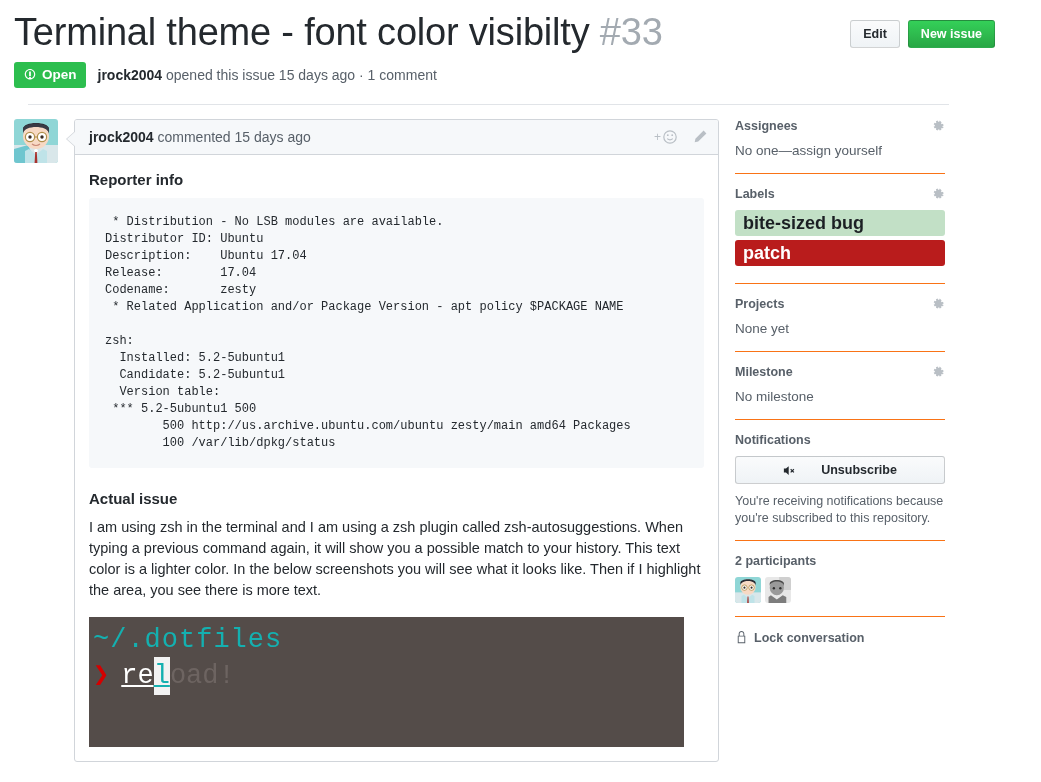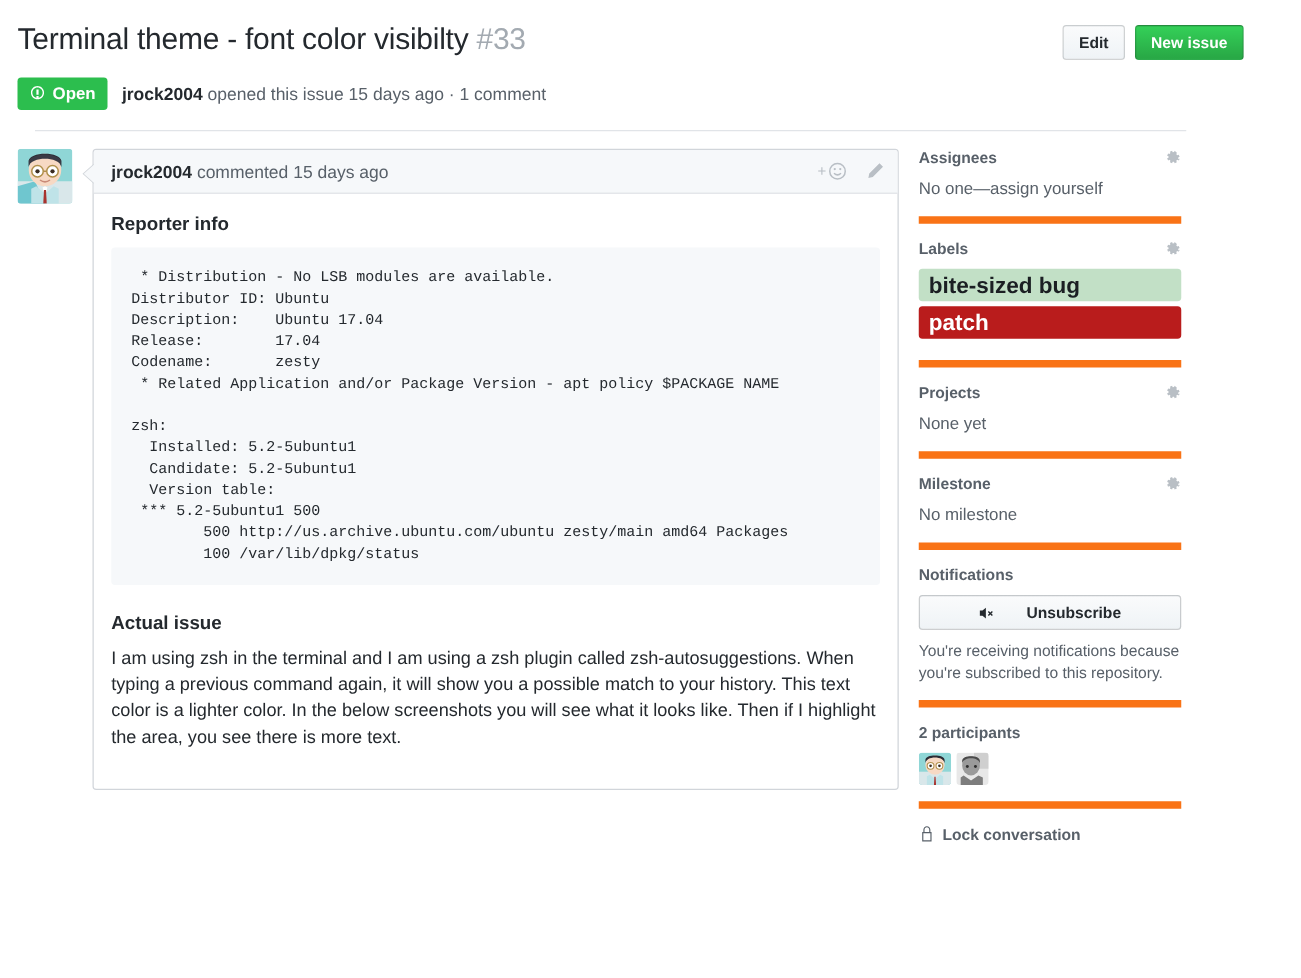--- a/index.html
+++ b/index.html
@@ -10,21 +10,21 @@
     font-family: "Liberation Sans", sans-serif;
     color: #24292e;
     overflow: hidden;
   }
   .page { position: relative; width: 1041px; height: 782px; }
 
   
   .issue-header { padding: 14px 46px 0 14px; }
   .title-row { display: flex; align-items: flex-start; justify-content: space-between; }
   .issue-title {
-    font-size: 24px; font-weight: normal; line-height: 36px;
+    font-size: 38px; font-weight: normal; line-height: 36px;
     margin: 0; color: #24292e; letter-spacing: -0.2px;
   }
   .issue-number { color: #a3aab1; font-weight: 300; }
   .header-actions { display: flex; gap: 8px; padding-top: 6px; }
   .btn {
     font-size: 12.5px; font-weight: bold; border-radius: 3px;
     padding: 6px 12px; cursor: pointer; line-height: 14px;
     border: 1px solid rgba(27,31,35,0.18);
   }
   .btn-default {
@@ -106,21 +106,21 @@
   .term-path { color: #14b0b0; font-size: 27px; line-height: 34px; letter-spacing: 1px; }
   .term-line { display: flex; align-items: baseline; font-size: 27px; line-height: 38px; }
   .term-caret { color: #d40000; font-weight: bold; margin-right: 12px; }
   .term-typed { color: #ffffff; text-decoration: underline; }
   .term-cursor {
     background: #f2f2f2; color: #14b0b0; text-decoration: underline;
   }
   .term-ghost { color: #6d6461; }
 
   
-  .side-sec { padding-bottom: 13px; border-bottom: 6px solid #f97316; margin-bottom: 13px; }
+  .side-sec { padding-bottom: 13px; border-bottom: 1px solid #f97316; margin-bottom: 13px; }
   .side-sec.last { border-bottom: none; }
   .side-head {
     display: flex; justify-content: space-between; align-items: center;
     font-size: 12.5px; font-weight: bold; color: #586069; margin-bottom: 9px;
   }
   .side-empty { font-size: 13.5px; color: #586069; line-height: 18px; }
   .gear { color: #b9bfc5; cursor: pointer; display: flex; }
   .label-chip {
     display: block; border-radius: 3px; padding: 5px 8px;
     font-size: 18px; font-weight: bold; margin-bottom: 4px;
@@ -232,20 +232,29 @@
 
 zsh:
   Installed: 5.2-5ubuntu1
   Candidate: 5.2-5ubuntu1
   Version table:
  *** 5.2-5ubuntu1 500
         500 http://us.archive.ubuntu.com/ubuntu zesty/main amd64 Packages
         100 /var/lib/dpkg/status</div>
             <div class="md-h">Actual issue</div>
             <div class="md-p">I am using zsh in the terminal and I am using a zsh plugin called zsh-autosuggestions. When typing a previous command again, it will show you a possible match to your history. This text color is a lighter color. In the below screenshots you will see what it looks like. Then if I highlight the area, you see there is more text.</div>
+            <div class="terminal" style="background: rgb(84, 76, 73);">
+              <div class="term-path" style="color: rgb(20, 176, 176);">~/.dotfiles</div>
+              <div class="term-line">
+                <span class="term-caret" style="color: rgb(212, 0, 0);">❯</span>
+                <span class="term-typed">re</span>
+                  <span class="term-cursor" style="color: rgb(20, 176, 176);">l</span>
+                  <span class="term-ghost" style="color: rgb(109, 100, 97);">oad!</span>
+              </div>
+            </div>
           </div>
         </div>
       </div>
     </div>
 
     <div class="side-col">
 
       <div class="side-sec">
         <div class="side-head">
           <span>Assignees</span>

